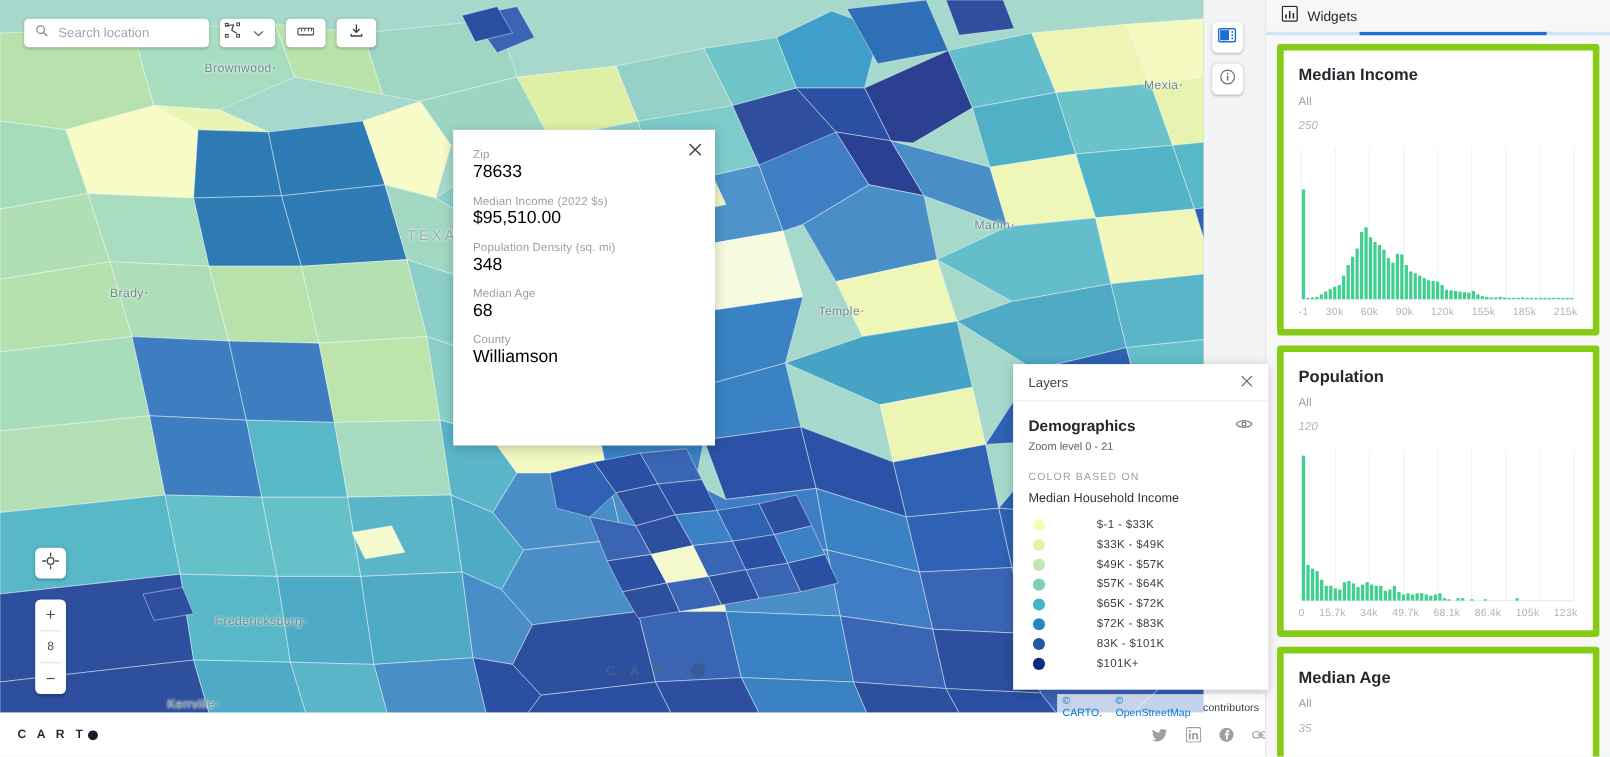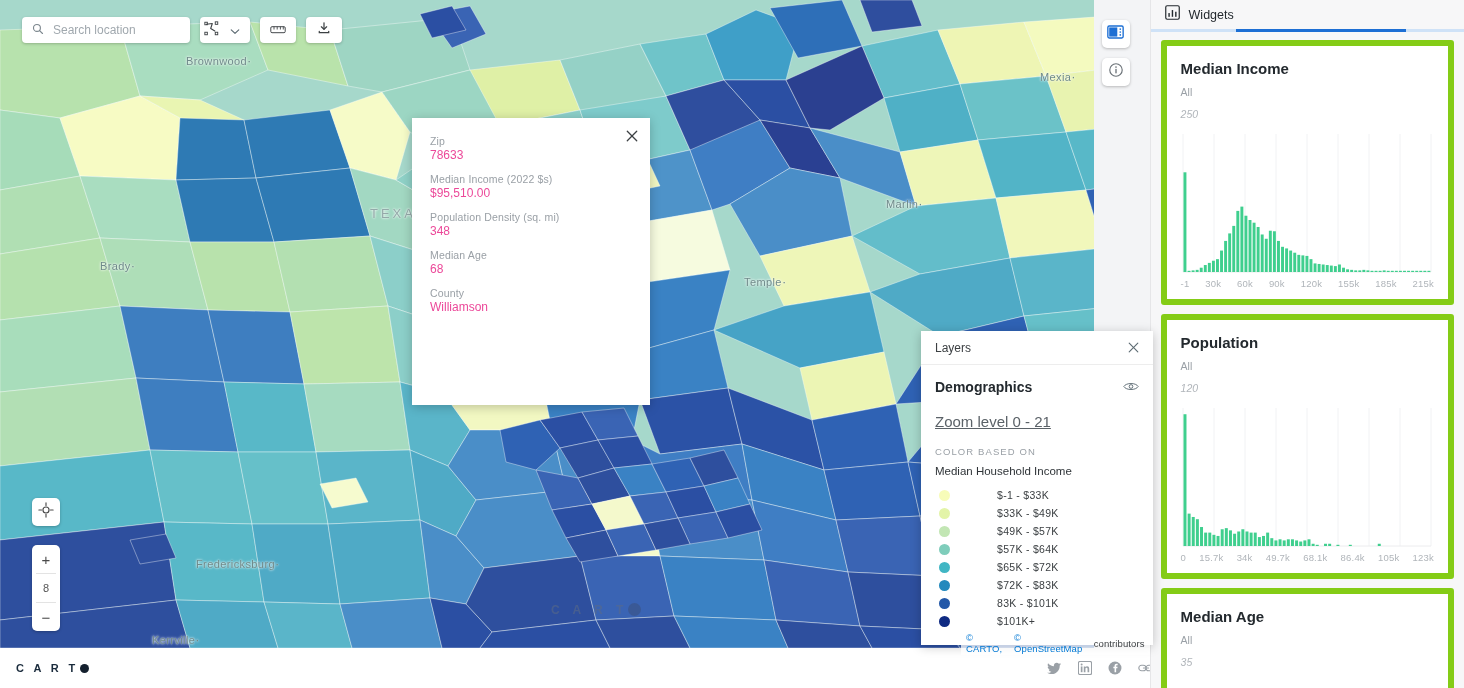--- a/index.html
+++ b/index.html
@@ -85,36 +85,36 @@
   .popup{
     position:absolute;left:412px;top:118px;width:238px;height:287px;background:#fff;
     box-shadow:0 2px 10px rgba(0,0,0,.22);z-index:30;overflow:hidden;
   }
   .popup-close{
     position:absolute;right:10px;top:10px;width:16px;height:16px;cursor:pointer;
     display:flex;align-items:center;justify-content:center;
   }
   .popup-body{padding:17px 18px 0 18px;}
   .pf-label{font-size:10.5px;color:#9aa0a6;margin-bottom:1px;letter-spacing:.15px;}
-  .pf-value{font-size:12px;color:#ec4899;margin-bottom:11px;}
+  .pf-value{font-size:16px;color:#000000;margin-bottom:11px;}
 
   
   .layers{
     position:absolute;left:921px;top:331px;width:232px;background:#fff;
     box-shadow:0 2px 10px rgba(0,0,0,.22);z-index:25;
   }
   .layers-head{
     height:33px;display:flex;align-items:center;justify-content:space-between;
     padding:0 14px;border-bottom:1px solid #ededed;
   }
   .layers-title{font-size:12px;color:#3c4043;}
   .layers-body{padding:13px 14px 15px 14px;}
   .layer-name-row{display:flex;align-items:center;justify-content:space-between;}
   .layer-name{font-size:14px;font-weight:700;color:#23292e;}
-  .layer-zoom{font-size:15px;color:#5b6268;margin-top:17px;text-decoration:underline;}
+  .layer-zoom{font-size:10px;color:#5b6268;margin-top:5px;}
   .color-based{font-size:9.5px;color:#9aa0a6;letter-spacing:1.1px;margin-top:16px;}
   .color-field{font-size:11.5px;color:#2f3438;margin-top:8px;margin-bottom:9px;}
   .legend-item{display:flex;align-items:center;gap:11px;height:18px;}
   .swatch{width:11px;height:11px;border-radius:50%;flex:none;margin-left:4px;}
   .legend-text{font-size:10.5px;color:#3c4043;letter-spacing:.3px;padding-left:36px;}
 
   .attribution{
     position:absolute;left:961px;top:631px;height:24px;background:rgba(255,255,255,.72);
     font-size:9.5px;color:#3c4043;display:flex;align-items:center;padding:0 5px;z-index:26;
     letter-spacing:.1px;

